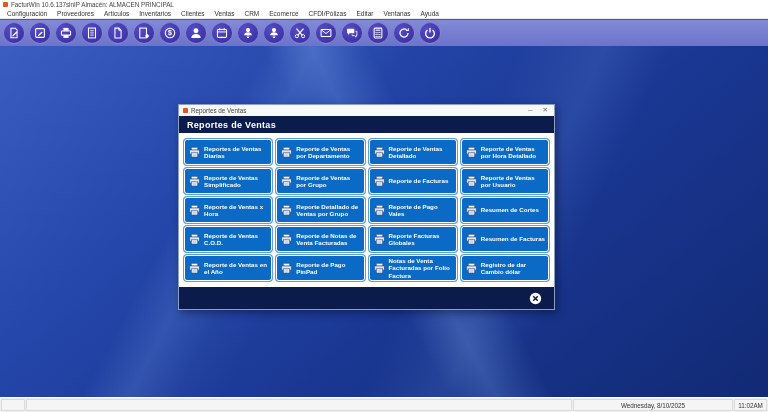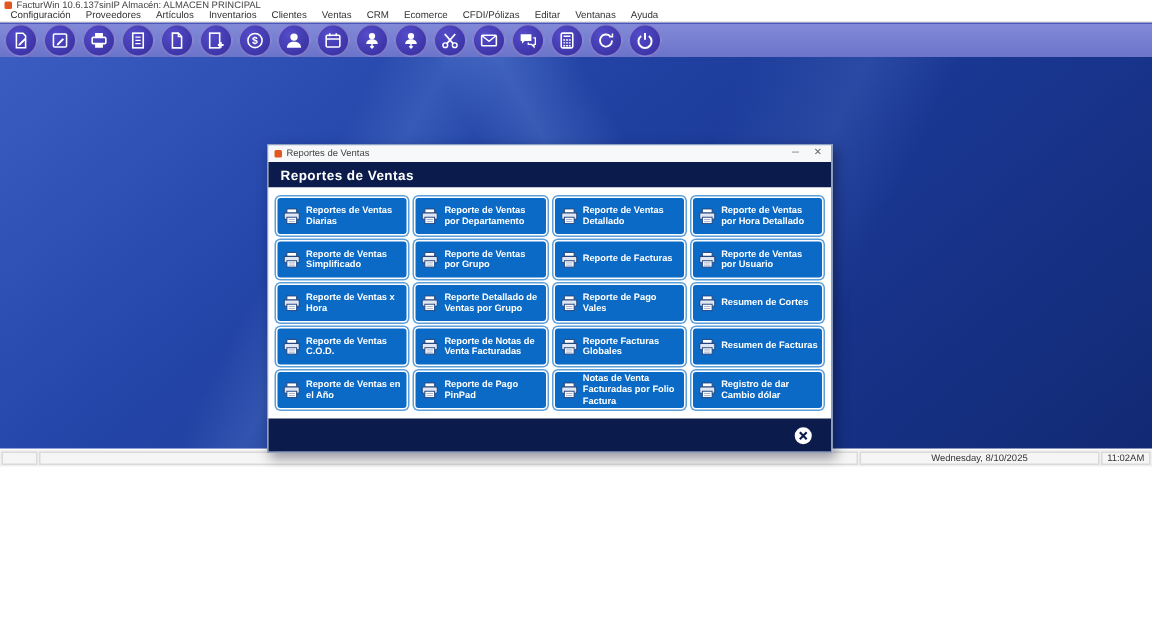--- a/index.html
+++ b/index.html
@@ -1,18 +1,18 @@
 <!DOCTYPE html>
 <html><head>
 <meta charset="utf-8">
 <style>
   * { margin:0; padding:0; box-sizing:border-box; }
   html,body { width:768px; height:412px; overflow:hidden; }
   body { font-family:"Liberation Sans", sans-serif; background:#fff; position:relative; }
-  .screen { width:768px; height:311px; display:flex; flex-direction:column;border-radius:31px; }
+  .screen { width:768px; height:412px; display:flex; flex-direction:column;border-radius:31px; }
 
   
   .titlebar { height:9px; background:#ffffff; display:flex; align-items:center; gap:3px; padding-left:3px; }
   .app-ico { width:5px; height:5px; background:#e2571f; border-radius:1px; flex:0 0 auto; }
   .title-text { font-size:6.3px; color:#444; white-space:nowrap; }
 
   
   .menubar { height:10px; background:#ffffff; display:flex; align-items:center; padding-left:2px; border-bottom:1px solid #e8e8e8; }
   .menu-item { font-size:6.5px; color:#333; padding:0 5px; cursor:default; white-space:nowrap; }
 

